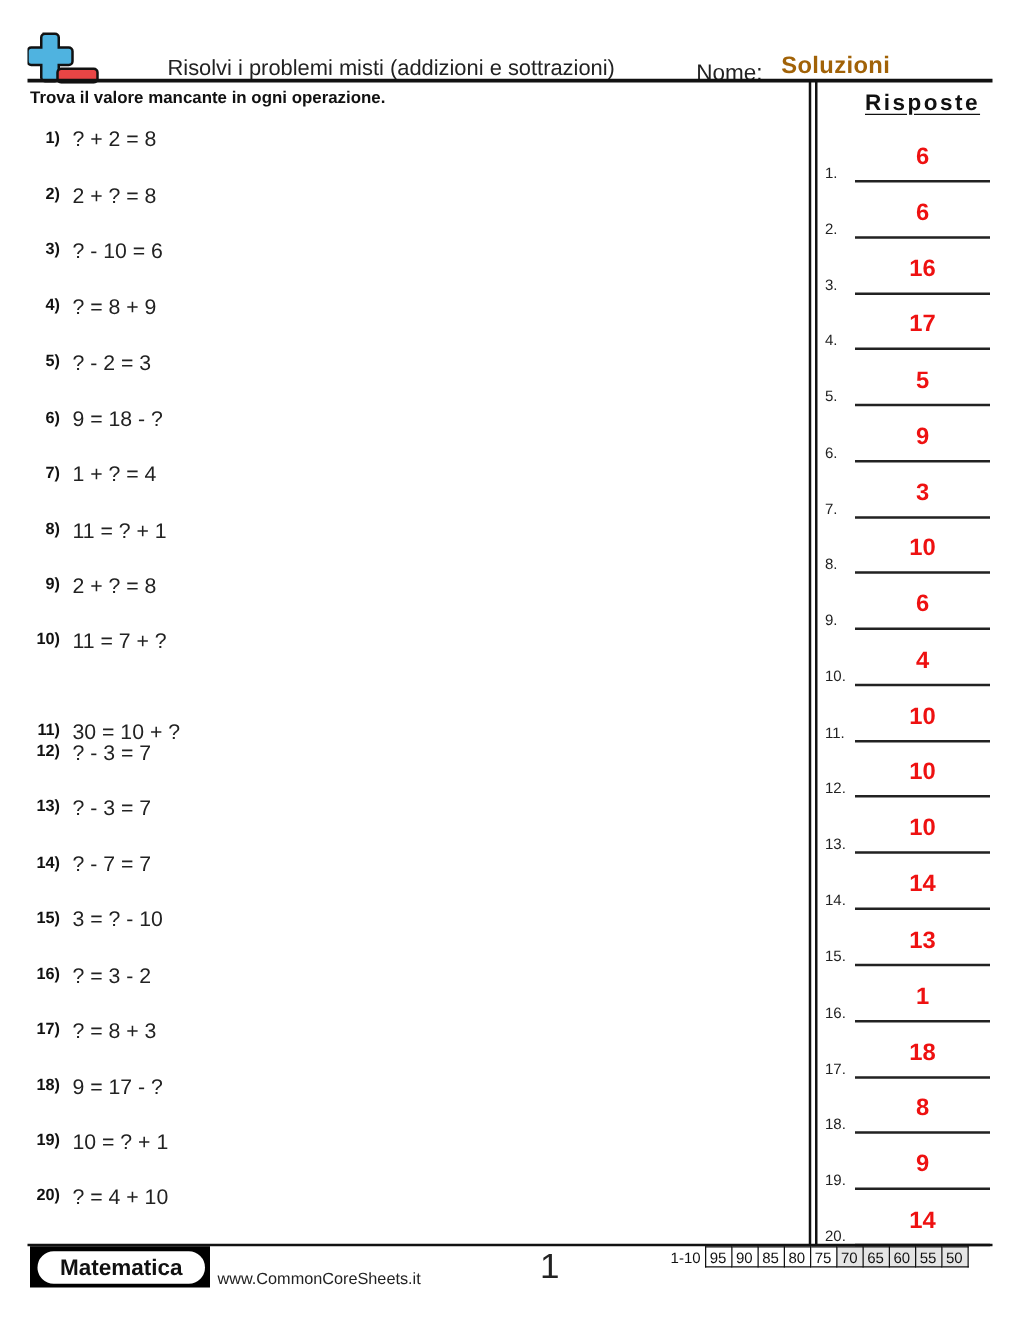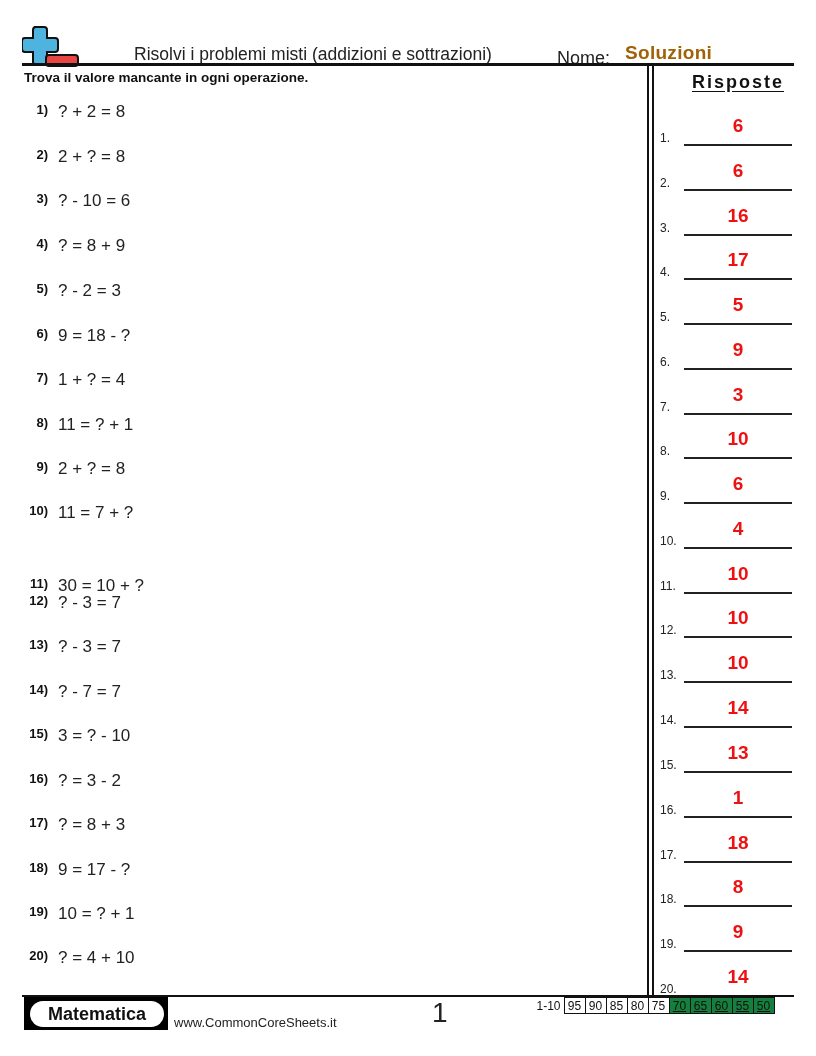--- a/index.html
+++ b/index.html
@@ -34,21 +34,21 @@
   .bottom-rule { position: absolute; left: 22px; top: 995px; width: 772px; height: 2px; background: #111; }
 
   .brand-box { position: absolute; left: 24px; top: 997px; width: 144px; height: 33px; background: #000; }
   .brand-pill { position: absolute; left: 30px; top: 1001px; width: 134px; height: 26px; background: #fff; border-radius: 13px; display: flex; align-items: center; justify-content: center; font-size: 18px; font-weight: bold; color: #111; }
   .site { position: absolute; left: 174px; top: 1015px; font-size: 13px; color: #222; }
   .page-num { position: absolute; left: 432px; top: 997px; font-size: 28px; color: #222; }
 
   .score-table { position: absolute; left: 528px; top: 997px; border-collapse: collapse; font-size: 12px; }
   .score-table td { border: 1px solid #111; height: 16px; padding: 0 2px; text-align: center; min-width: 21px; color: #111; line-height: 14px; }
   .score-table td.rowlabel { border: none; text-align: right; padding-right: 3px; min-width: 36px; margin-left: 28px; }
-  .score-table td.hl { background: #15803d; text-decoration: underline; }
+  .score-table td.hl { background: #e5e5e5; }
 </style>
 </head>
 <body>
 
 <svg class="logo" viewBox="0 0 58 42">
   <path d="M12 2 h10 a3 3 0 0 1 3 3 v8 h8 a3 3 0 0 1 3 3 v8 a3 3 0 0 1 -3 3 h-8 v10 a3 3 0 0 1 -3 3 h-8 a3 3 0 0 1 -3 -3 v-10 h-8 a3 3 0 0 1 -3 -3 v-8 a3 3 0 0 1 3 -3 h8 v-8 a3 3 0 0 1 3 -3 z" fill="#4fb3e0" stroke="#111" stroke-width="2"></path>
   <rect x="24" y="30" width="32" height="11" rx="3" fill="#e84545" stroke="#111" stroke-width="2"></rect>
 </svg>
 <div class="title">Risolvi i problemi misti (addizioni e sottrazioni)</div>
 <div class="name-label">Nome:</div>

